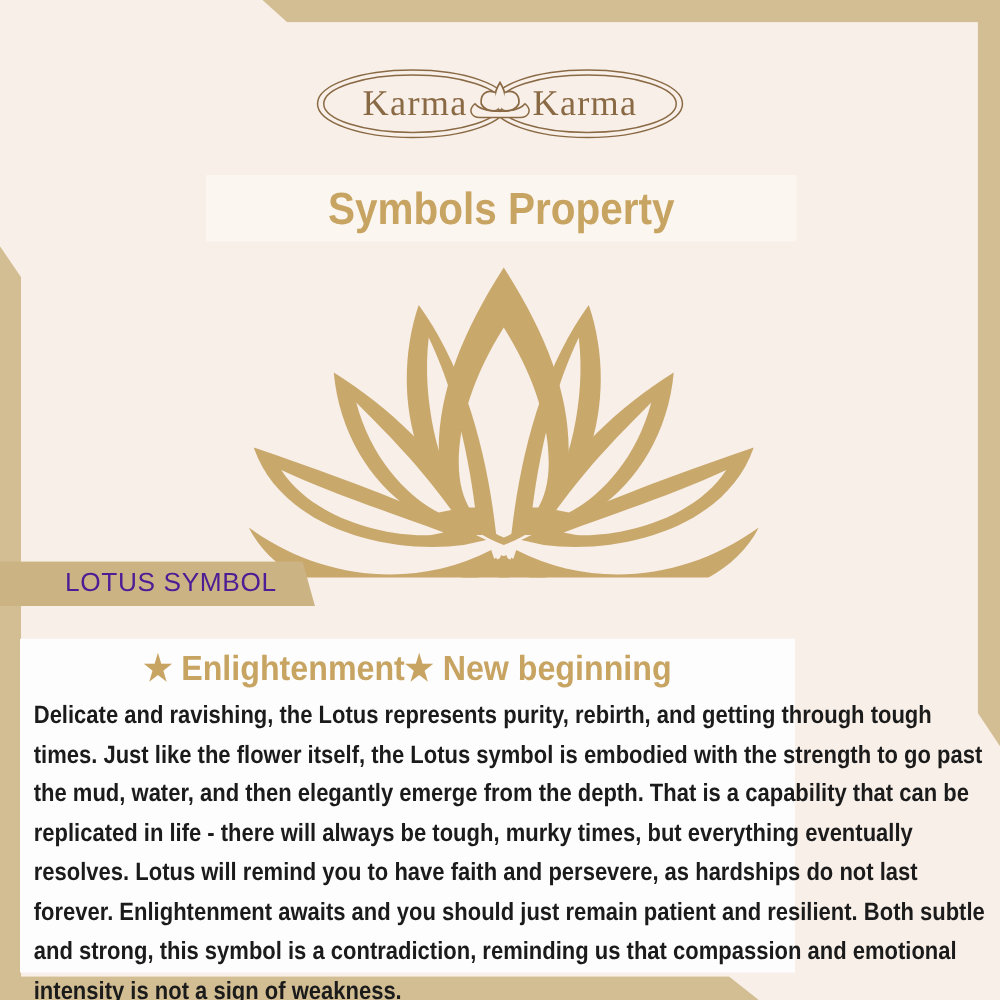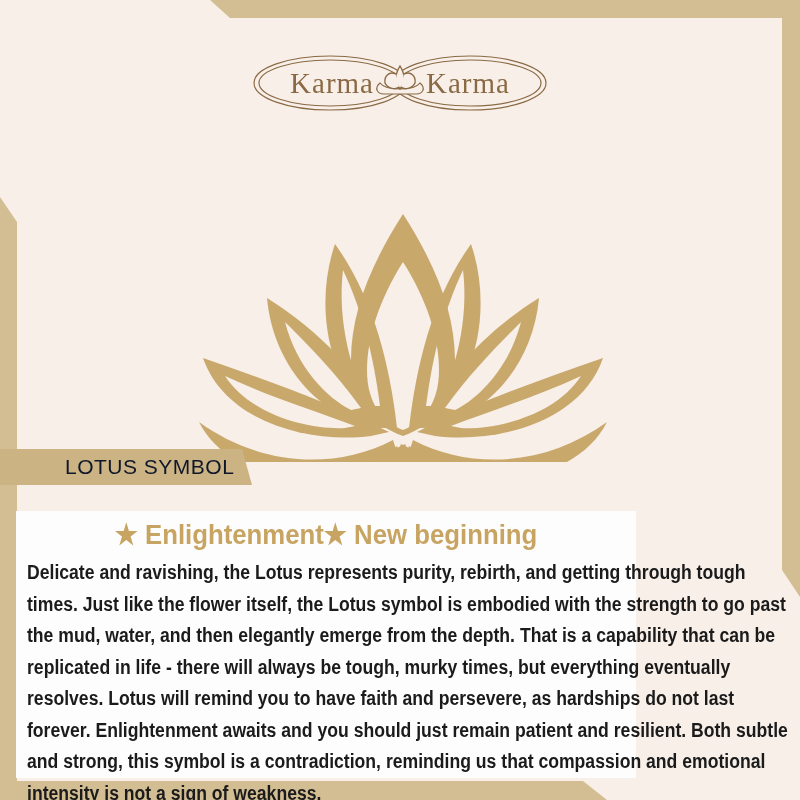--- a/index.html
+++ b/index.html
@@ -32,21 +32,21 @@
   .title-bar h1{margin:0; font-size:36px; font-weight:bold; color:#c8a462;
     transform:scaleX(.9); white-space:nowrap;}
 
   
   .lotus{position:absolute; left:183px; top:200px; width:440px; height:262px;}
 
   
   .ribbon{position:absolute; left:0; top:449px; width:252px; height:36px;
     background:#ccb384; display:flex; align-items:center;
     clip-path:polygon(0 0,calc(100% - 10px) 0,100% 100%,0 100%);}
-  .ribbon span{color:#0f172a; font-size:21px; letter-spacing:.5px; padding-left:65px; white-space:nowrap;}
+  .ribbon span{color:#4c1d95; font-size:21px; letter-spacing:.5px; padding-left:52px; white-space:nowrap;}
 
   
   .panel{position:absolute; left:16px; top:511px; width:620px; height:267px; background:#fdfdfd;}
   .panel-heading{margin:7px 0 0 0; text-align:center; font-size:28px; font-weight:bold; color:#c8a462;
     transform:scaleX(.92); white-space:nowrap;}
   .panel-body{position:absolute; left:11px; top:46px; width:872px;
     transform:scaleX(.88); transform-origin:0 0;
     font-size:20px; font-weight:bold; color:#1b1b1b; line-height:31.5px; letter-spacing:0;}
 </style>
 </head>
@@ -73,20 +73,23 @@
         <path d="M4,-11 C11,-14 16,-9 15,-2 C12,4 4,5 1,2"></path>
         <path d="M-4,-11 C-11,-14 -16,-9 -15,-2 C-12,4 -4,5 -1,2"></path>
       </g>
     </svg>
     <div class="logo-words">
       <span>Karma</span>
       <span>Karma</span>
     </div>
   </div>
 
+  <div class="title-bar">
+    <h1>Symbols Property</h1>
+  </div>
 
   <svg class="lotus" viewBox="0 0 440 262">
     <g fill="#c9a86c">
 
       <g id="side">
 
         <path d="M234,232 C290,204 356,180 420,158 C398,222 314,244 252,236 Z"></path>
         <path d="M268,226 C316,208 360,194 398,176 C372,216 312,230 278,228 Z" fill="#f8efe8"></path>
 
         <path d="M230,228 C262,176 304,130 356,98 C350,164 306,214 250,228 Z"></path>

